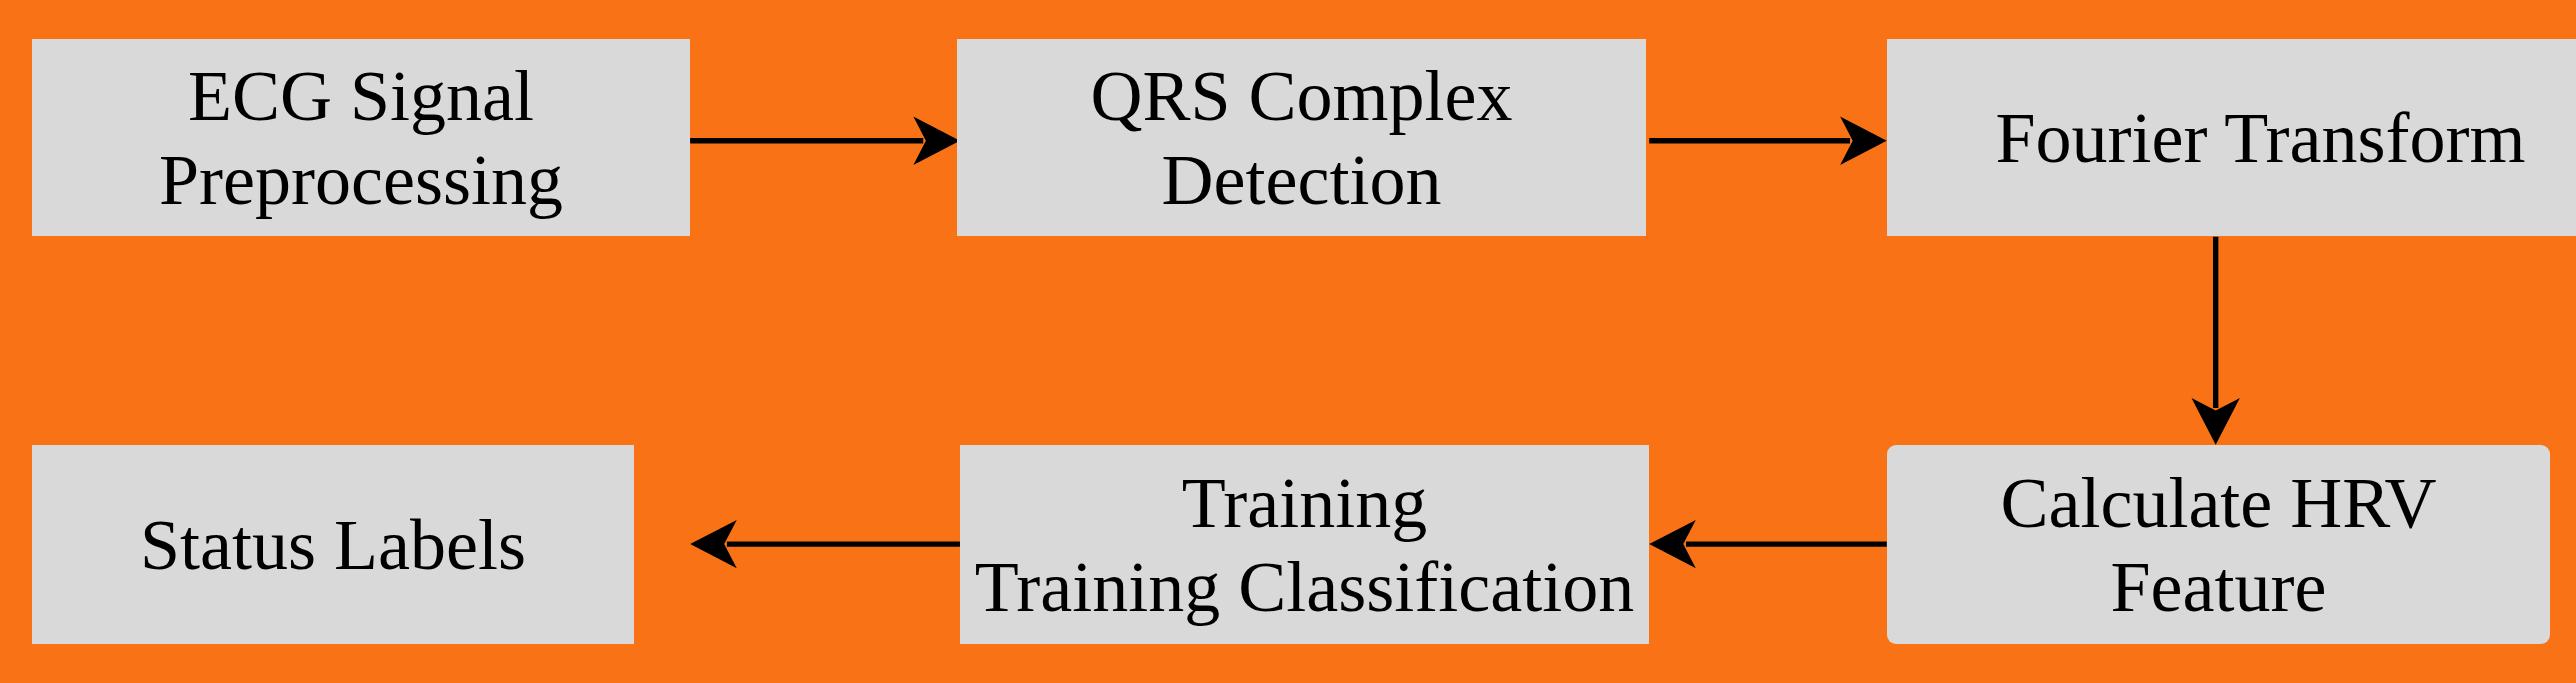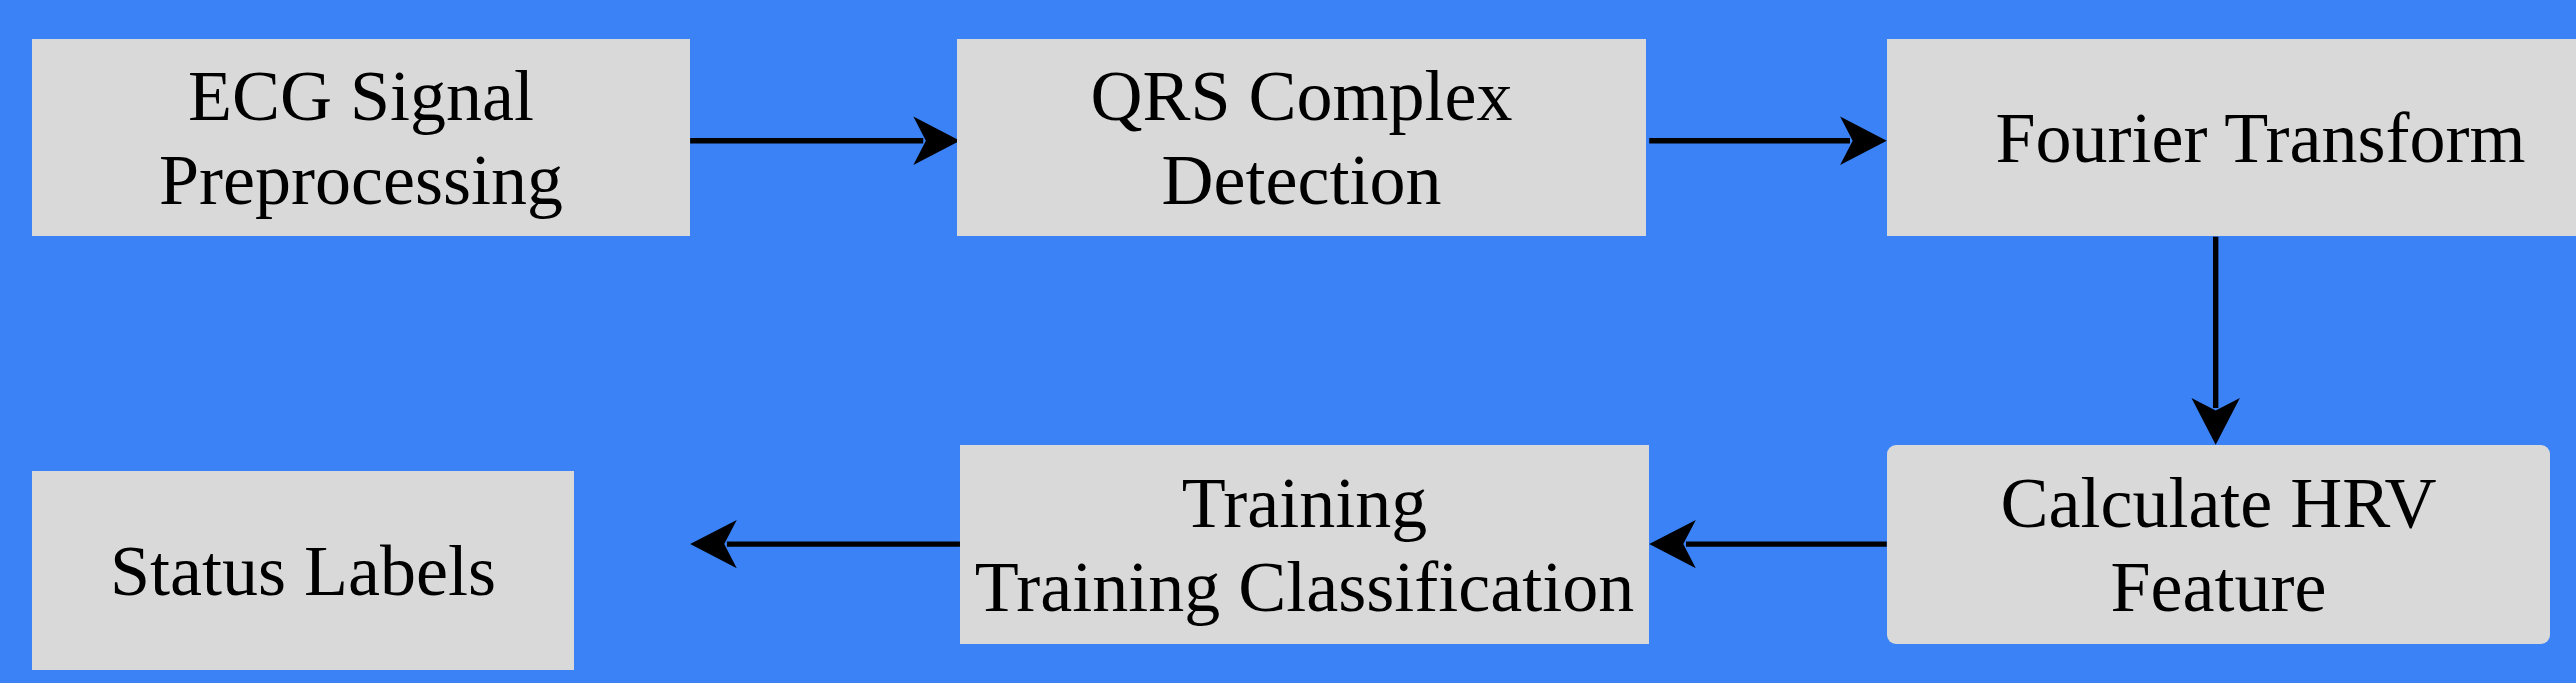--- a/index.html
+++ b/index.html
@@ -4,21 +4,21 @@
 <style>
   html, body {
     margin: 0;
     padding: 0;
     background: #ffffff;
   }
   .canvas {
     position: relative;
     width: 2576px;
     height: 684px;
-    background: #3b82f6;
+    background: #f97316;
     font-family: "Liberation Serif", "DejaVu Serif", serif;
     overflow: hidden;
   }
   .arrow-layer {
     position: absolute;
     left: 0;
     top: 0;
     width: 2576px;
     height: 684px;
     pointer-events: none;
@@ -37,21 +37,21 @@
   }
   .node span { display: block; white-space: nowrap; }
 
   
   .node-ecg      { left: 32px;   top: 39px;  width: 658px; height: 197px; }
   .node-qrs      { left: 957px; top: 39px;  width: 689px; height: 197px; }
   .node-fourier  { left: 1887px; top: 39px;  width: 663px; height: 197px; padding-left: 42px; }
   
   .node-hrv      { left: 1887px; top: 445px; width: 663px; height: 199px; border-radius: 9px; }
   .node-lightgbm { left: 960px; top: 445px; width: 689px; height: 199px; }
-  .node-status   { left: 32px;   top: 471px; width: 542px; height: 199px; }
+  .node-status   { left: 32px;   top: 445px; width: 602px; height: 199px; }
 
   .arrow-line { stroke: #000000; stroke-width: 6; }
   .arrow-head { fill: #000000; stroke: none; }
 </style>
 </head>
 <body>
 
 <div class="canvas">
 
   <svg class="arrow-layer" viewBox="0 0 2874 763" xmlns="http://www.w3.org/2000/svg">

